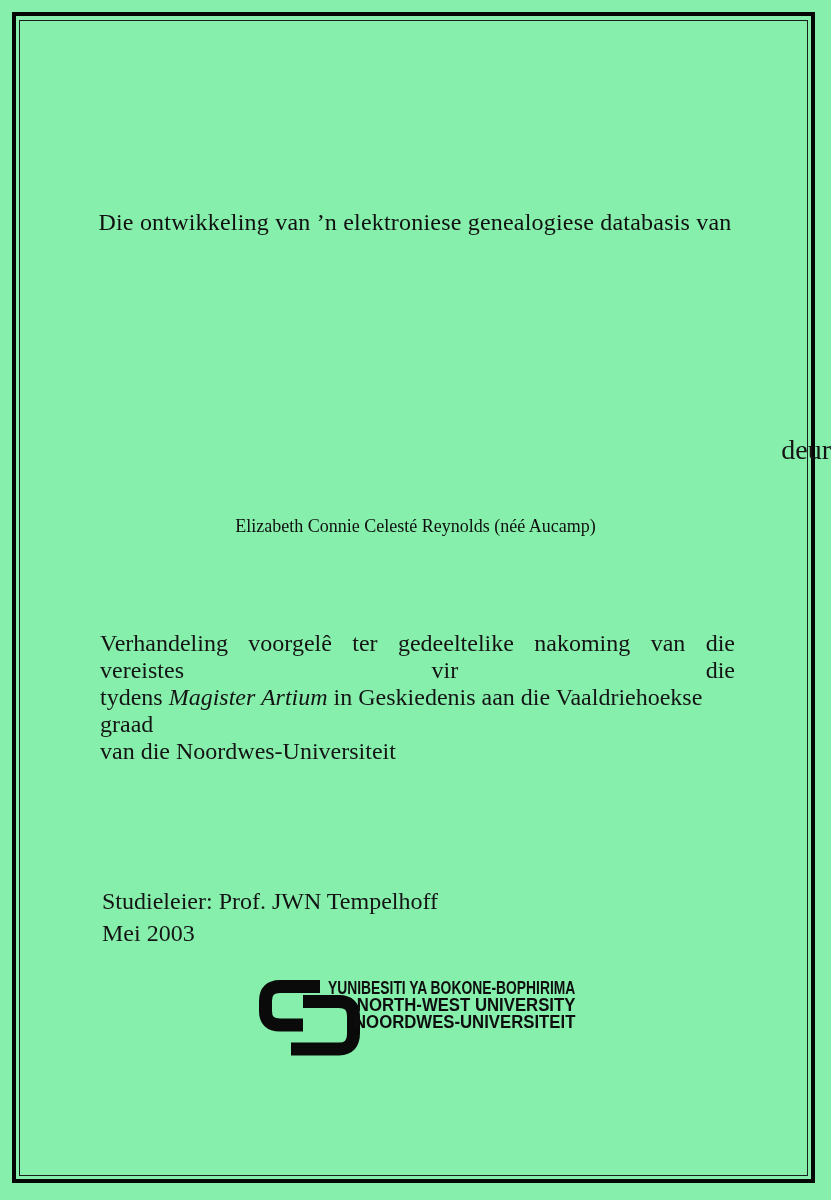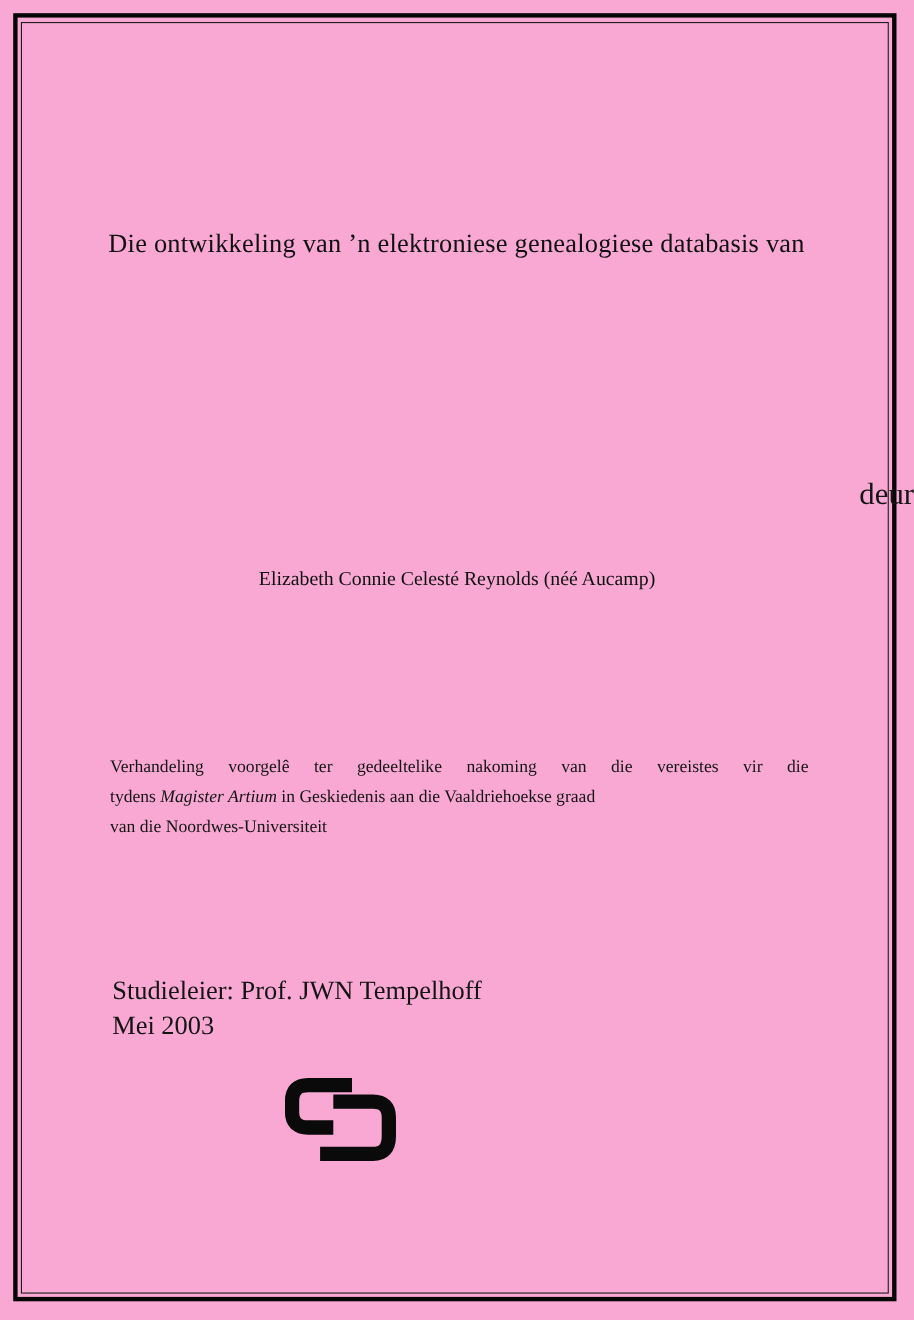--- a/index.html
+++ b/index.html
@@ -1,20 +1,20 @@
 <!DOCTYPE html>
 <html><head>
 <meta charset="utf-8">
 <style>
   html, body { margin: 0; padding: 0; background: #ffffff; }
   .page {
     position: relative;
     width: 831px;
     height: 1200px;
-    background: #f9a8d4;
+    background: #86efac;
     font-family: "Liberation Serif", serif;
     color: #141414;
     overflow: hidden;
   }
   .frame-outer {
     position: absolute;
     top: 12px; left: 12px; right: 16px; bottom: 17px;
     border: 4px solid #060606;
   }
   .frame-inner {
@@ -38,22 +38,22 @@
   }
   .author {
     position: absolute;
     left: 0; right: 0; top: 516px;
     text-align: center;
     font-size: 18px;
     color: #101010;
   }
   .declaration {
     position: absolute;
-    left: 100px; width: 635px; top: 684px;
-    font-size: 16px; line-height: 27px;
+    left: 100px; width: 635px; top: 630px;
+    font-size: 24px; line-height: 27px;
   }
   .justified {
     text-align: justify;
     text-align-last: justify;
   }
   .supervisor-block {
     position: absolute;
     left: 102px; top: 885px;
     font-size: 24px; line-height: 32px;
   }
@@ -103,14 +103,19 @@
   <div class="supervisor-block">
     <div>Studieleier: Prof. JWN Tempelhoff</div>
     <div>Mei 2003</div>
   </div>
 
   <svg class="logo-mark" width="101" height="76" viewBox="0 0 101 76" aria-hidden="true">
     <path d="M 61 6.5 H 21 Q 6.5 6.5 6.5 21 V 31 Q 6.5 45 21 45 H 44" fill="none" stroke="#0a0a0a" stroke-width="13" stroke-linecap="butt"></path>
     <path d="M 44 21.5 H 80 Q 94.5 21.5 94.5 36 V 53 Q 94.5 69 80 69 H 32" fill="none" stroke="#0a0a0a" stroke-width="13" stroke-linecap="butt"></path>
   </svg>
 
+  <div class="logo-text">
+    <div class="lt lt1">YUNIBESITI YA BOKONE-BOPHIRIMA</div>
+    <div class="lt lt2">NORTH-WEST UNIVERSITY</div>
+    <div class="lt lt3">NOORDWES-UNIVERSITEIT</div>
+  </div>
 
 </div>
 
 </body></html>

